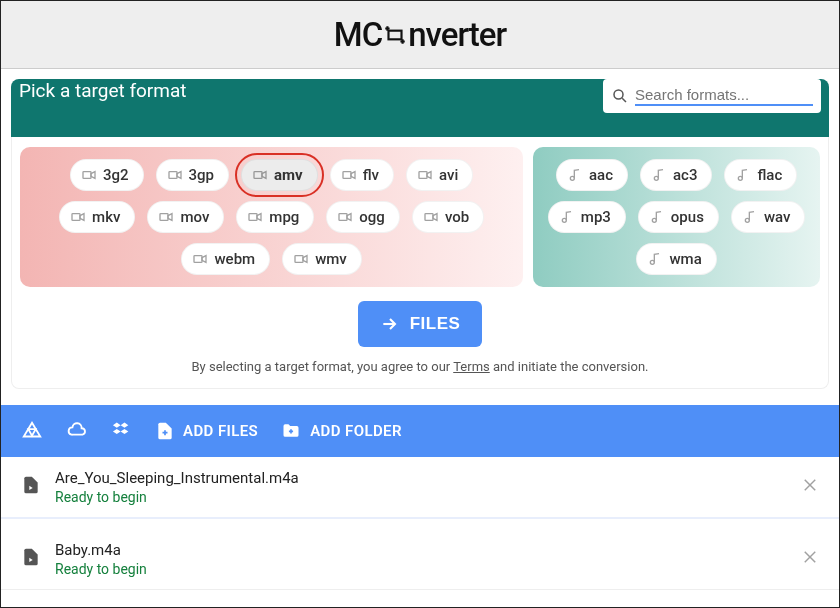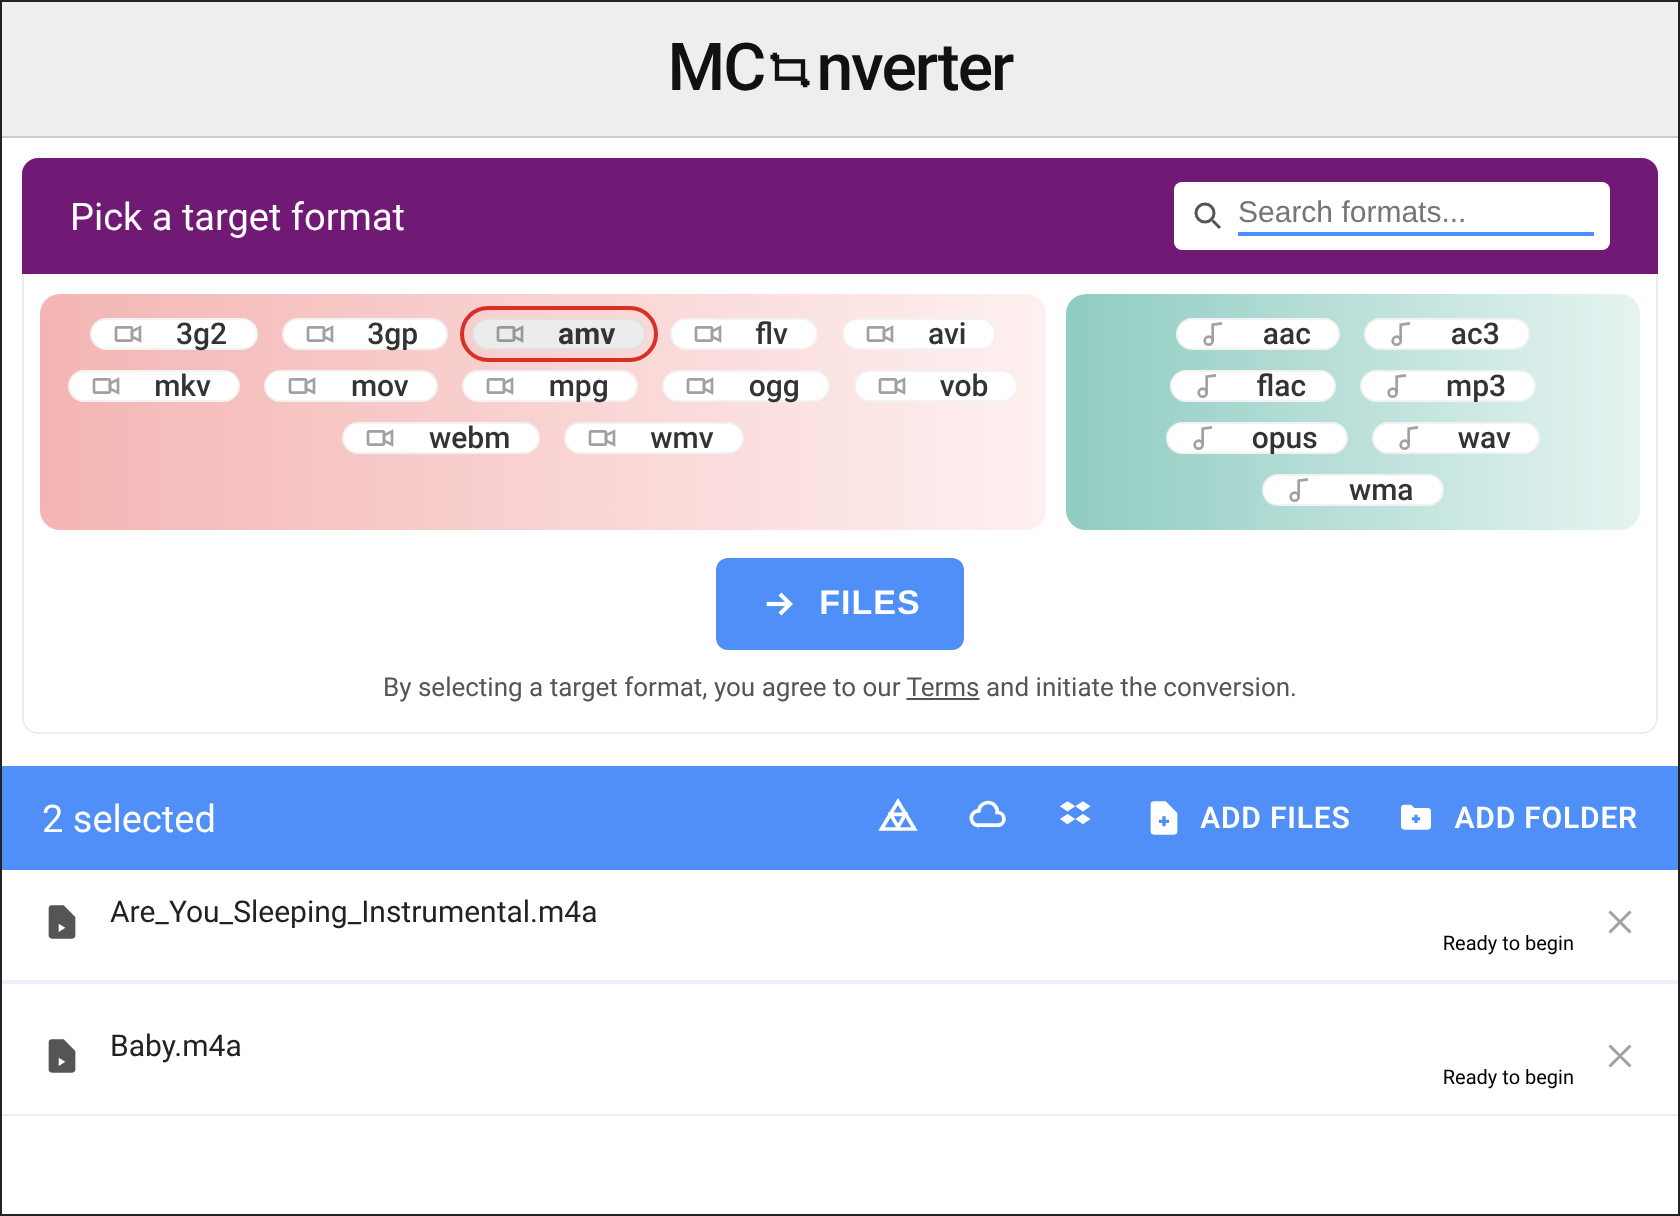--- a/index.html
+++ b/index.html
@@ -30,25 +30,25 @@
   }
   .brand .logo-glyph {
     display:inline-flex;
     align-items:center;
     justify-content:center;
     width: 30px;
     margin: 0 -2px;
   }
   
   .section-head {
-    background: #701a75;
+    background: #0f766e;
     color: #fff;
     display: flex;
-    align-items: center;
-    padding: 0 24px;
+    align-items: flex-start;
+    padding: 0 8px;
     height: 58px;
     border-radius: 8px 8px 0 0;
     margin: 10px 10px 0 10px;
   }
   .section-head-title { font-size: 19px; font-weight: 400; flex: 1; }
   .search-wrap {
     background: #fff;
     border-radius: 4px;
     display: flex;
     align-items: center;
@@ -93,25 +93,25 @@
     flex: 1.8;
     background: linear-gradient(90deg, #f3b5b3 0%, #fef0f0 100%);
   }
   .panel-audio {
     flex: 1;
     background: linear-gradient(90deg, #8fccc1 0%, #e6f4f1 100%);
   }
   .chip {
     background: #fff;
     border-radius: 999px;
-    height: 16px;
+    height: 32px;
     padding: 0 14px 0 10px;
     display: inline-flex;
     align-items: center;
-    gap: 16px;
+    gap: 6px;
     font-size: 15px;
     color: #333;
     font-weight: 500;
     border: 1px solid rgba(0,0,0,0.05);
     cursor: pointer;
   }
   .chip.selected {
     background: #ececec;
     outline: 2px solid #d93025;
     outline-offset: 4px;
@@ -161,21 +161,21 @@
   .file-row {
     display:flex;
     align-items:center;
     padding: 12px 20px;
     gap: 14px;
     border-bottom: 2px solid #e8eefc;
   }
   .file-row:last-child { border-bottom: 1px solid #eee; margin-top: 10px; }
   .file-meta { flex:1; }
   .file-name { font-size:15px; color:#222; }
-  .file-status { font-size:10px; color:#000000; margin-top:2px;text-align:right;}
+  .file-status { font-size:14px; color:#15803d; margin-top:2px;}
   .file-close { cursor:pointer; opacity:0.55; }
 </style>
 </head>
 <body>
 
 <div class="topbar">
   <div class="brand">
     <span>MC</span>
     <span class="logo-glyph">
       <svg width="26" height="26" viewBox="0 0 24 24" fill="none" stroke="#111" stroke-width="2">
@@ -347,21 +347,20 @@
       </svg>
       <span>FILES</span>
     </button>
   </div>
   <div class="disclaimer">
     <span>By selecting a target format, you agree to our </span><a href="#">Terms</a><span> and initiate the conversion.</span>
   </div>
 </div>
 
 <div class="files-head">
-  <div class="count">2 selected</div>
   <div class="iconbtn">
     <svg width="22" height="22" viewBox="0 0 24 24" fill="none" stroke="#fff" stroke-width="2">
         <polygon points="12 3 21 18 3 18"></polygon>
         <polygon points="8 10 16 10 12 17"></polygon>
       </svg>
   </div>
   <div class="iconbtn">
     <svg width="24" height="22" viewBox="0 0 24 24" fill="none" stroke="#fff" stroke-width="2">
         <path d="M6 16a4 4 0 0 1 1-7.9A5 5 0 0 1 17 9a3.5 3.5 0 0 1 1 6.9H6z"></path>
       </svg>

